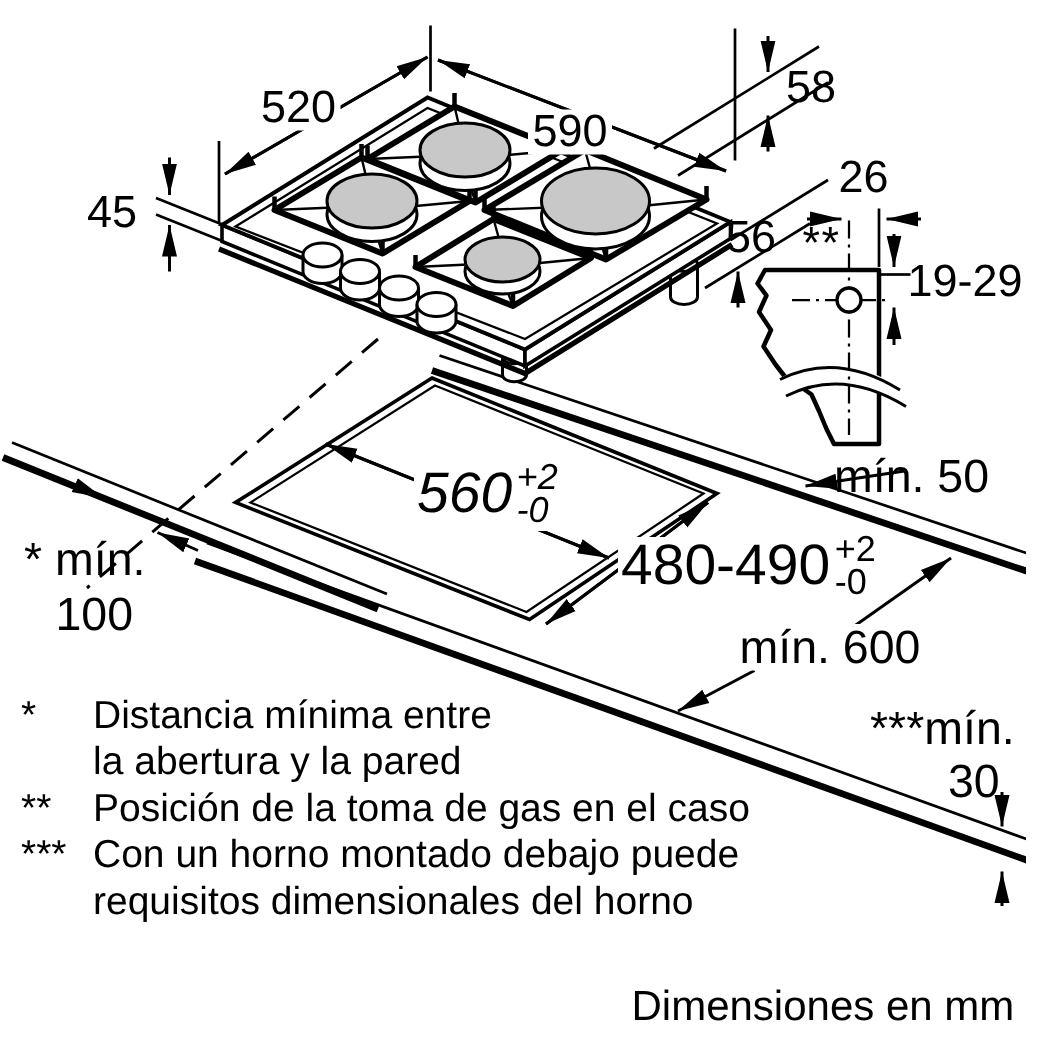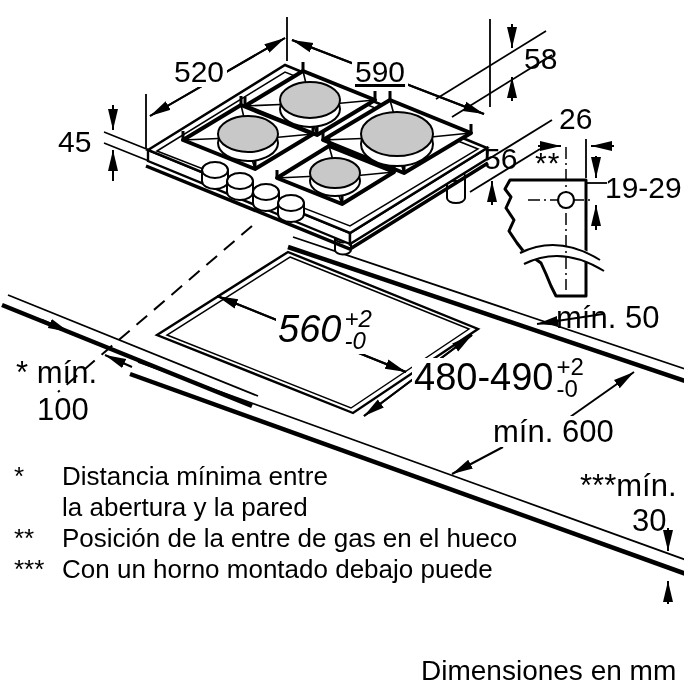--- a/index.html
+++ b/index.html
@@ -180,21 +180,21 @@
     <line x1="538" y1="146" x2="561" y2="146" stroke-width="2" marker-end="url(#ah)"></line>
     <line x1="614" y1="146" x2="591" y2="146" stroke-width="2" marker-end="url(#ah)"></line>
 
     <line x1="587" y1="183" x2="607" y2="183" stroke-width="1.8"></line>
     <line x1="596" y1="156" x2="596" y2="178" stroke-width="2" marker-end="url(#ah)"></line>
     <line x1="596" y1="230" x2="596" y2="205" stroke-width="2" marker-end="url(#ah)"></line>
   </g>
 </svg>
 
   <div class="lbl dim onln" style="left:171px;top:57px;">520</div>
-  <div class="lbl dim onln" style="left:352px;top:57px;text-decoration:underline;">590</div>
+  <div class="lbl dim onln" style="left:352px;top:73px;">590</div>
   <div class="lbl dim" style="left:524px;top:44px;">58</div>
   <div class="lbl dim" style="left:58px;top:127px;">45</div>
   <div class="lbl dim" style="left:484px;top:144px;">56</div>
   <div class="lbl dim" style="left:559px;top:104px;">26</div>
   <div class="lbl ast" style="left:535px;top:148px;">**</div>
   <div class="lbl dim" style="left:605px;top:173px;">19-29</div>
   <div class="lbl minlbl" style="left:556px;top:302px;">mín. 50</div>
 
   <div class="lbl big" style="left:276px;top:310px;font-style:italic;">
     <span>560</span>
@@ -227,29 +227,30 @@
     <div class="fnrow">
       <span class="fnmark">*</span>
       <span>Distancia mínima entre</span>
     </div>
     <div class="fnrow">
       <span class="fnmark"></span>
       <span>la abertura y la pared</span>
     </div>
     <div class="fnrow">
       <span class="fnmark">**</span>
-      <span>Posición de la entre de gas en el hueco</span>
+      <span>Posición de la toma de gas en el caso</span>
     </div>
     <div class="fnrow">
       <span class="fnmark">***</span>
       <span>Con un horno montado debajo puede</span>
     </div>
     <div class="fnrow">
       <span class="fnmark"></span>
     </div>
     <div class="fnrow">
       <span class="fnmark"></span>
+      <span>requisitos dimensionales del horno</span>
     </div>
   </div>
 
   <div class="caption lbl">Dimensiones en mm</div>
 
 </div>
 
 </body></html>

